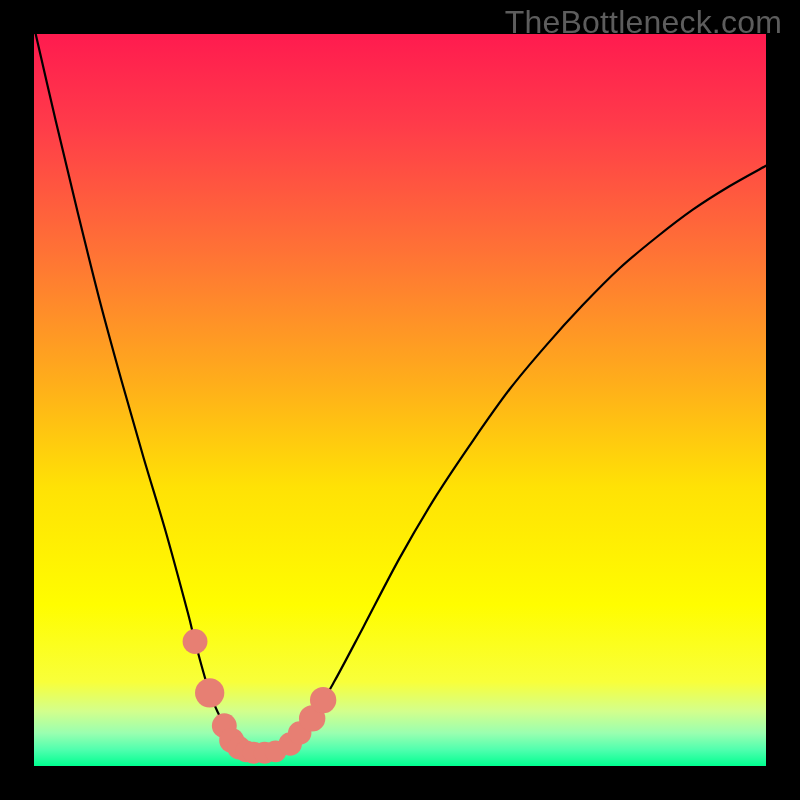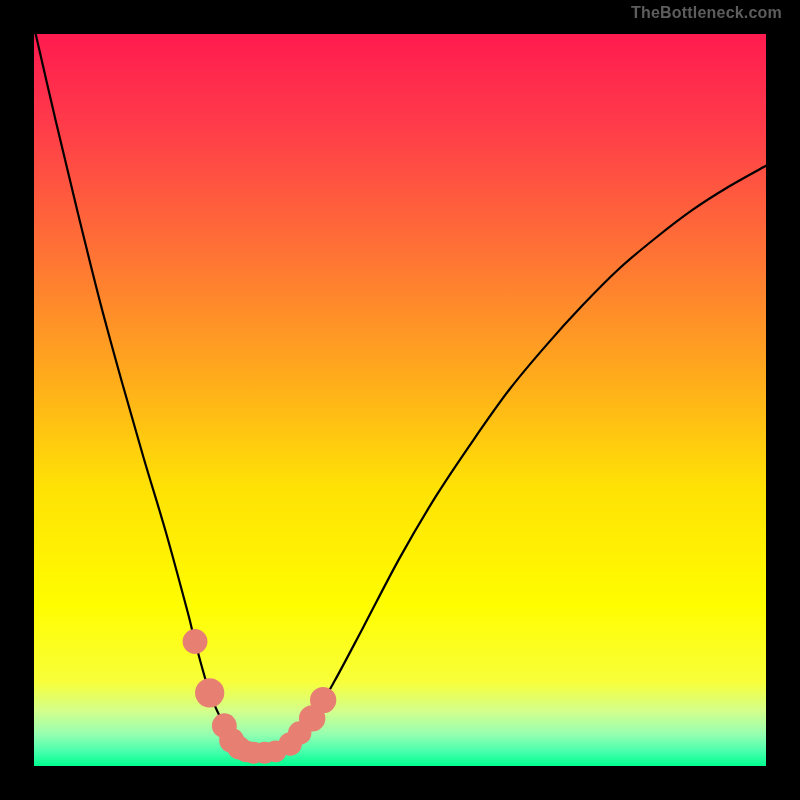--- a/index.html
+++ b/index.html
@@ -24,22 +24,22 @@
     top: 34px;
     left: 34px;
     width: 732px;
     height: 732px;
     overflow: hidden;
   }
   .watermark {
     position: absolute;
     top: 4px;
     right: 18px;
-    font-size: 16px;
-    font-weight: 700;
+    font-size: 32px;
+    font-weight: 400;
     color: #5d5d5d;
     letter-spacing: 0.2px;
   }
   svg { display: block; }
 </style>
 </head>
 <body>
 
 <div class="frame">
   <div class="watermark">TheBottleneck.com</div>

